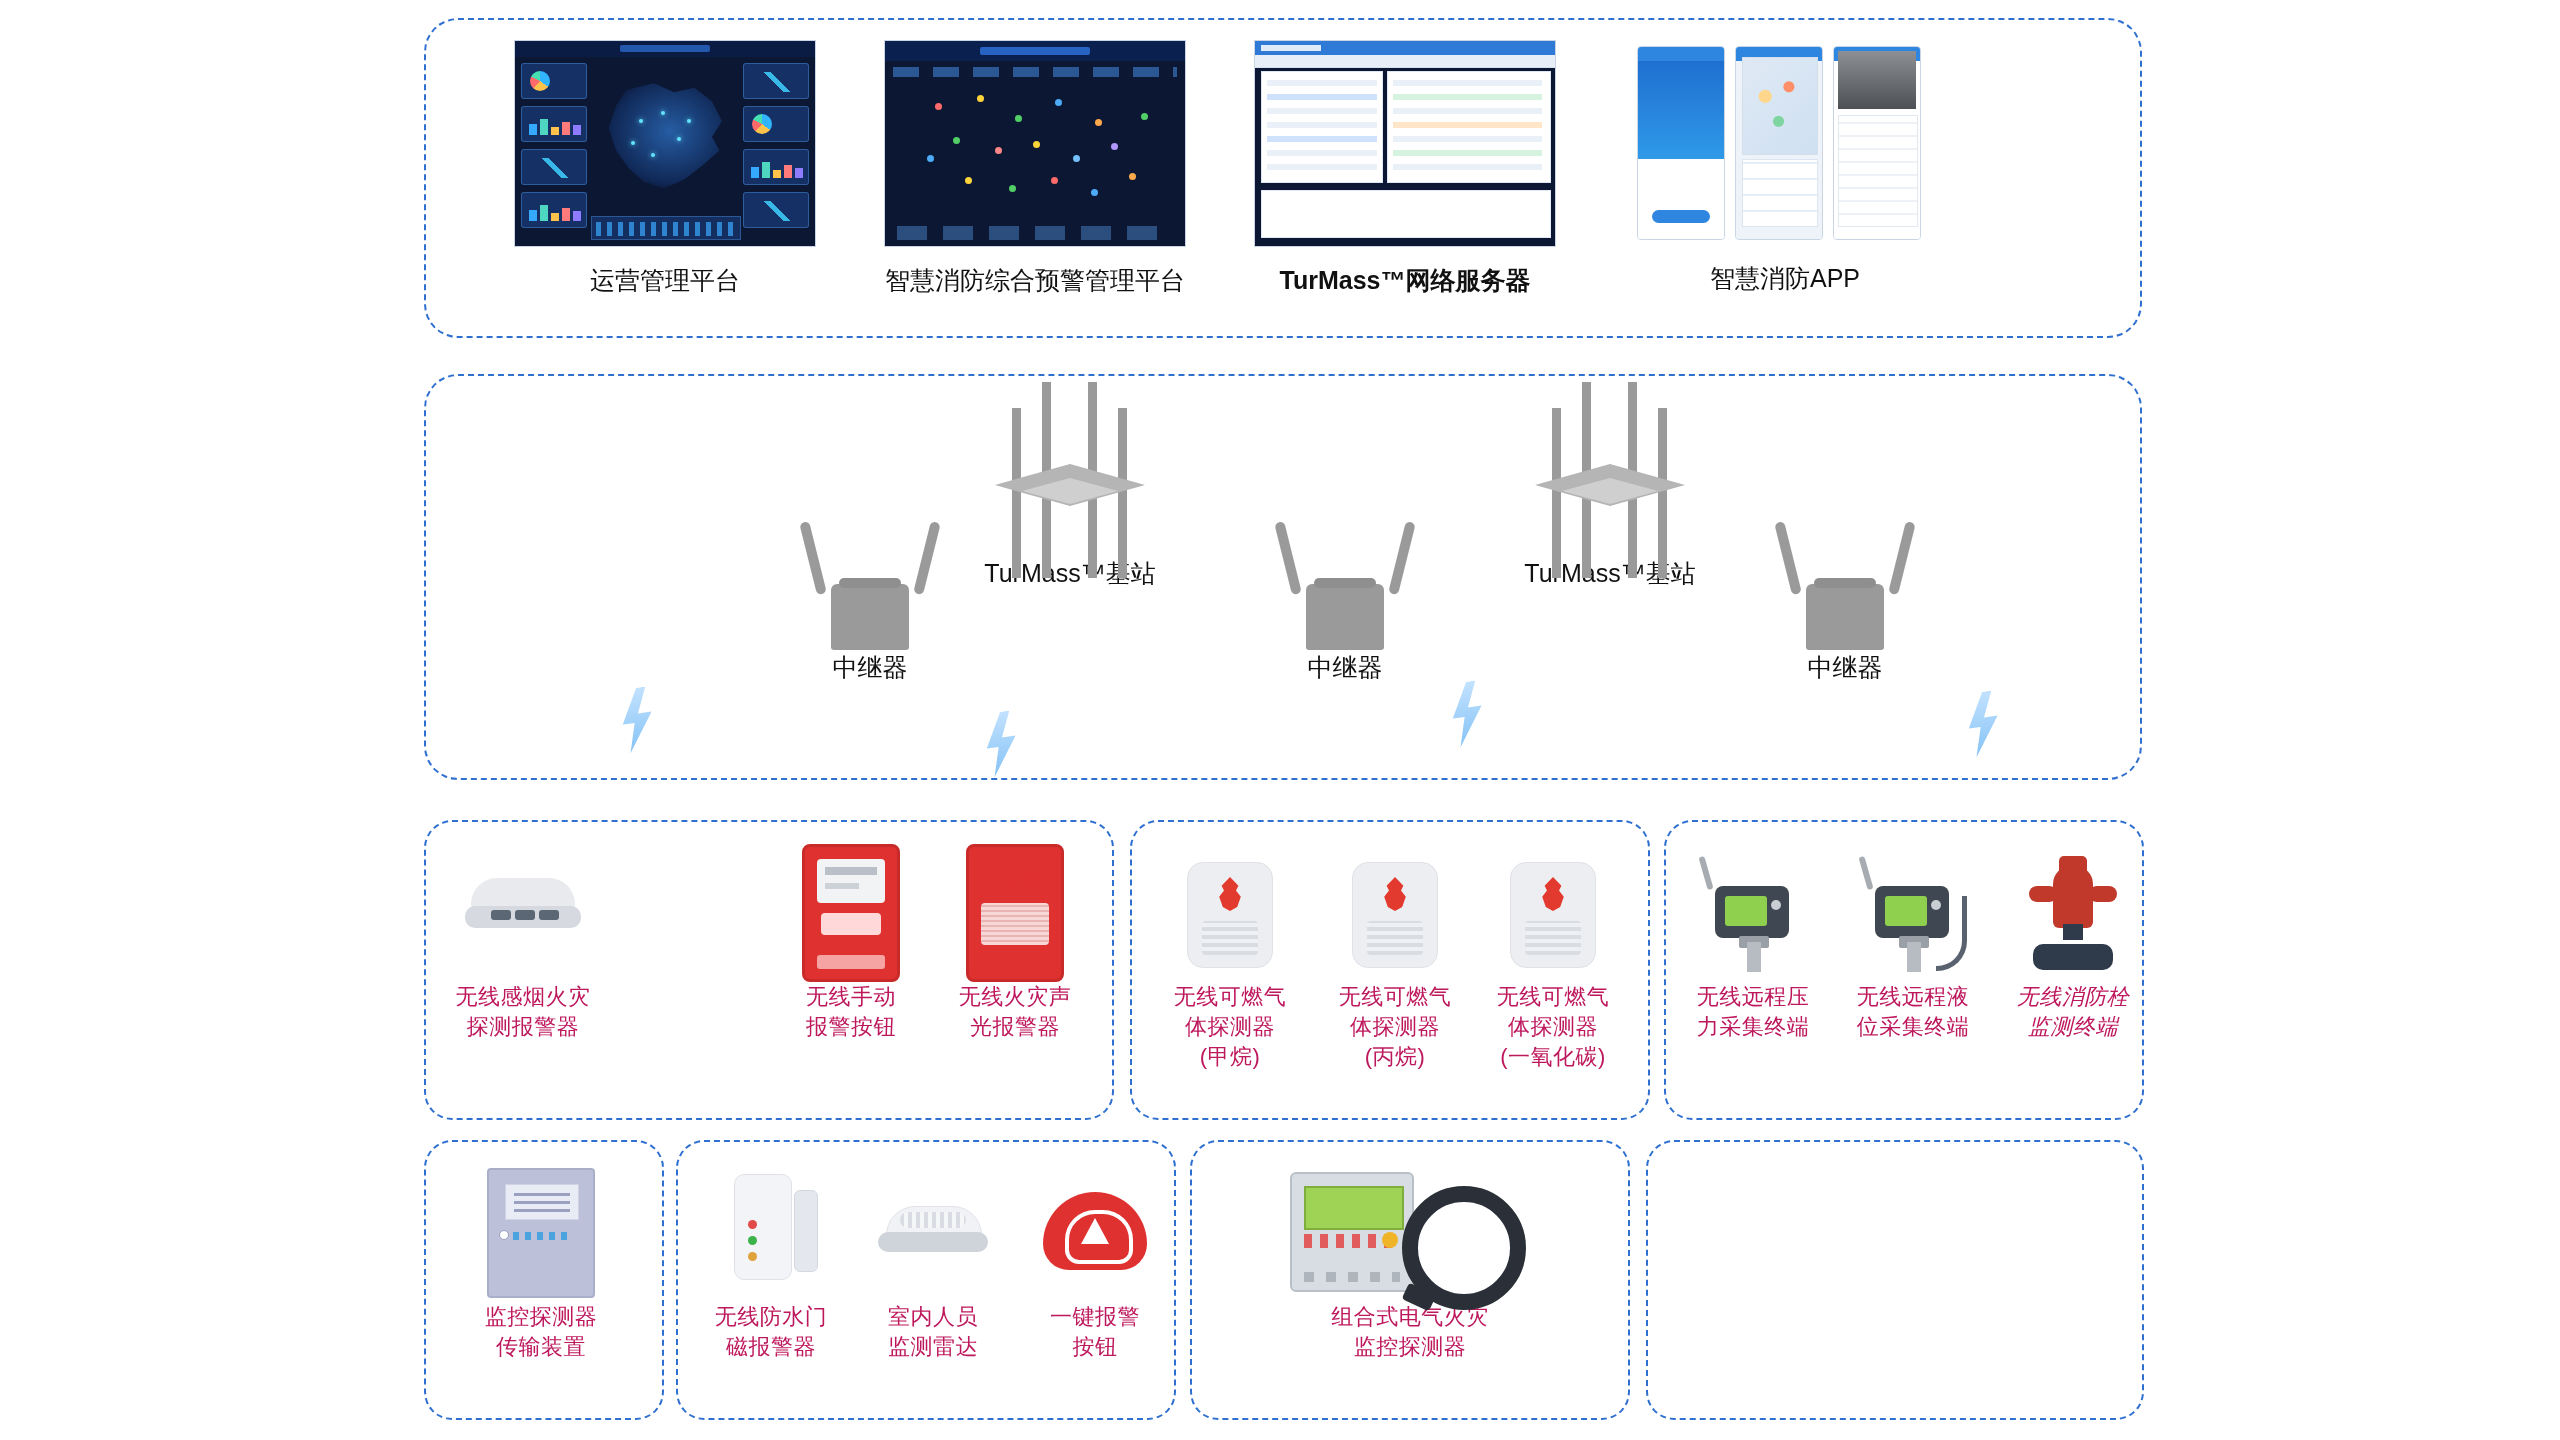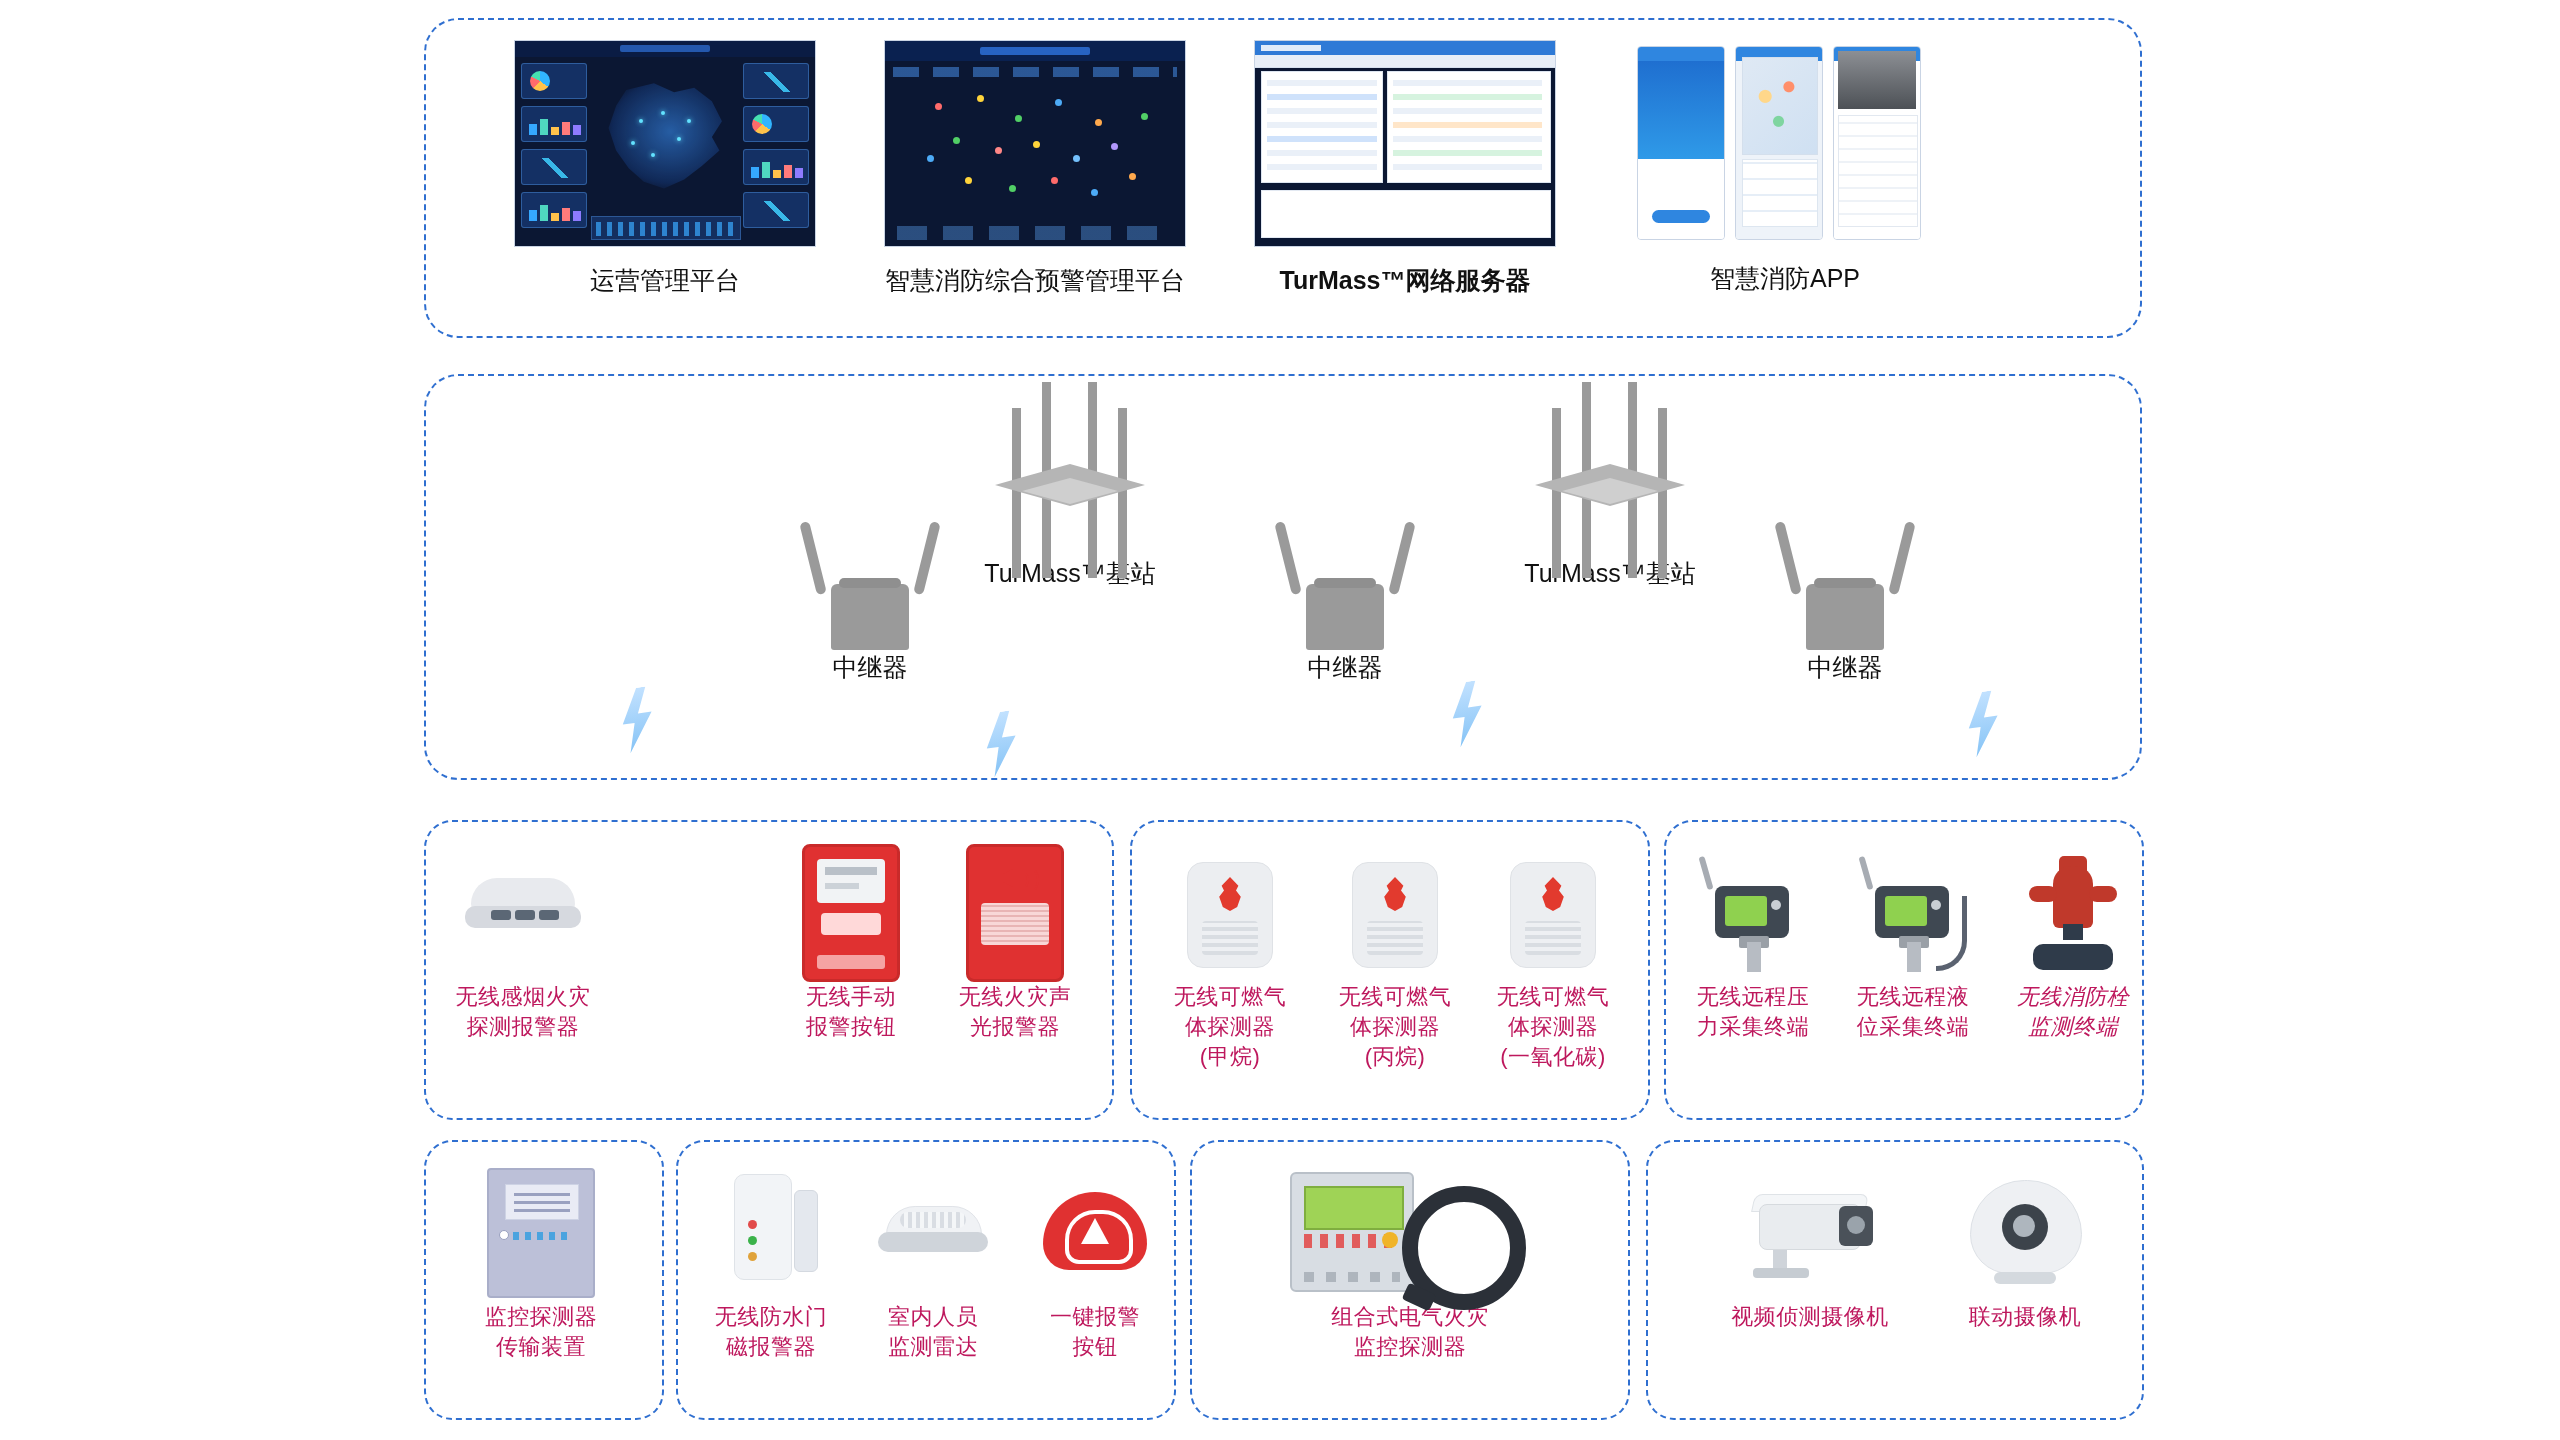--- a/index.html
+++ b/index.html
@@ -670,37 +670,15 @@
           <div class="feet"></div>
         </div>
       <div class="coil" style="right:34px;"></div>
     </div>
     <div class="cap lbl">组合式电气火灾</div>
     <div class="lbl">监控探测器</div>
   </div>
 
   <div class="dev-panel" style="left:1646px; top:1140px; width:498px; height:280px;"></div>
 
-  <div class="dev" style="left:1700px; top:1158px; width:220px;">
-    <div class="art">
-      <div class="camb">
-        <div class="shade"></div>
-          <div class="body"></div>
-          <div class="lens"></div>
-        <div class="mount"></div>
-          <div class="plate"></div>
-      </div>
-    </div>
-    <div class="cap lbl">视频侦测摄像机</div>
-  </div>
-
-  <div class="dev" style="left:1930px; top:1158px; width:190px;">
-    <div class="art">
-      <div class="camd">
-          <div class="ball"></div>
-          <div class="lens"></div>
-          <div class="foot"></div>
-        </div>
-    </div>
-    <div class="cap lbl">联动摄像机</div>
-  </div>
+
 
 </div>
 
 </body></html>

